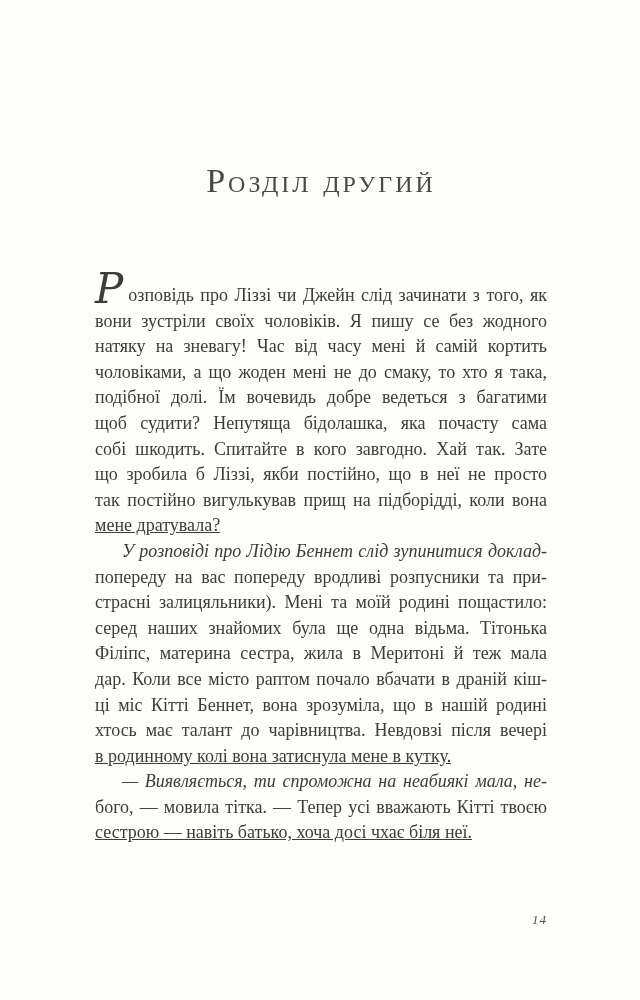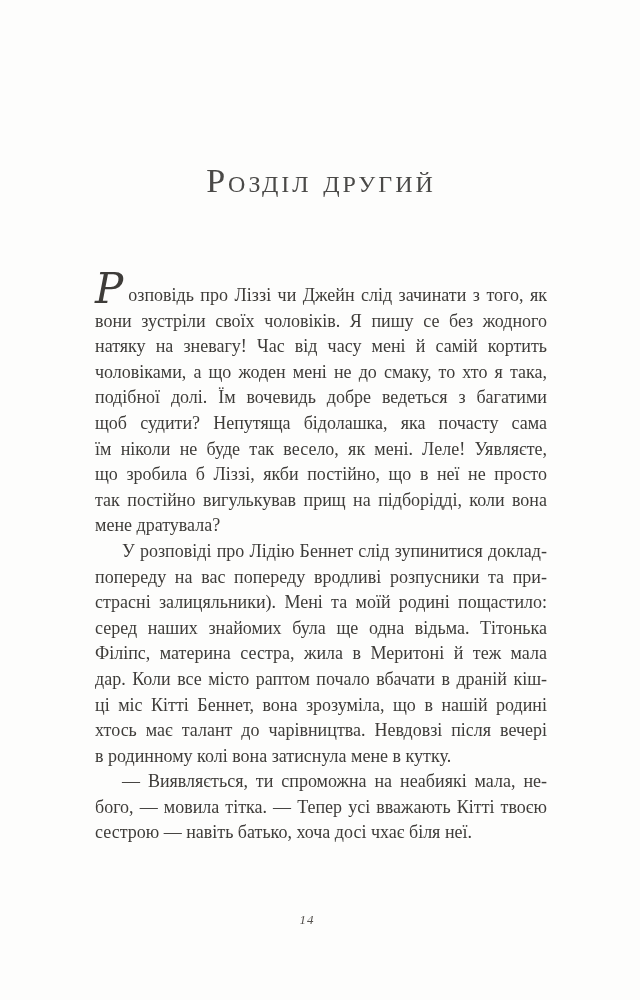--- a/index.html
+++ b/index.html
@@ -46,40 +46,42 @@
   }
   .line {
     text-align: justify;
     text-align-last: justify;
     height: 25.6px;
     overflow: visible;
     white-space: normal;
   }
   .line.final {
     text-align-last: left;
+    text-decoration: underline;
   }
   .line.first-indent {
     text-indent: 27px;
+    font-style: italic;
   }
   .dropcap {
     font-family: "DejaVu Serif", serif;
     font-style: italic;
     font-size: 42px;
     line-height: 0;
     position: relative;
     top: 2px;
     margin-right: 5px;
     color: var(--ink, #3e3c39);
   }
   .footer {
     position: absolute;
     top: 910px;
-    left: 81px;
+    left: 95px;
     width: 452px;
-    text-align: center;
+    text-align: right;
   }
   .pagenum {
     font-style: italic;
     font-size: 13px;
     color: #55524e;
     letter-spacing: 1px;
   }
 </style>
 </head>
 <body>
@@ -88,21 +90,21 @@
   <h1 class="heading">Розділ другий</h1>
 
   <div class="text-block">
       <div class="para">
         <div class="line"><span class="dropcap">Р</span>озповідь про Ліззі чи Джейн слід зачинати з того, як</div>
         <div class="line">вони зустріли своїх чоловіків. Я пишу се без жодного</div>
         <div class="line">натяку на зневагу! Час від часу мені й самій кортить</div>
         <div class="line">чоловіками, а що жоден мені не до смаку, то хто я така,</div>
         <div class="line">подібної долі. Їм вочевидь добре ведеться з багатими</div>
         <div class="line">щоб судити? Непутяща бідолашка, яка почасту сама</div>
-        <div class="line">їм ніколи не буде так весело, як мені. Леле! Уявляєте,</div>
+        <div class="line">собі шкодить. Спитайте в кого завгодно. Хай так. Зате</div>
         <div class="line">що зробила б Ліззі, якби постійно, що в неї не просто</div>
         <div class="line">так постійно вигулькував прищ на підборідді, коли вона</div>
         <div class="line final">мене дратувала?</div>
       </div>
       <div class="para">
         <div class="line first-indent">У розповіді про Лідію Беннет слід зупинитися доклад-</div>
         <div class="line">попереду на вас попереду вродливі розпусники та при-</div>
         <div class="line">страсні залицяльники). Мені та моїй родині пощастило:</div>
         <div class="line">серед наших знайомих була ще одна відьма. Тітонька</div>
         <div class="line">Філіпс, материна сестра, жила в Меритоні й теж мала</div>

